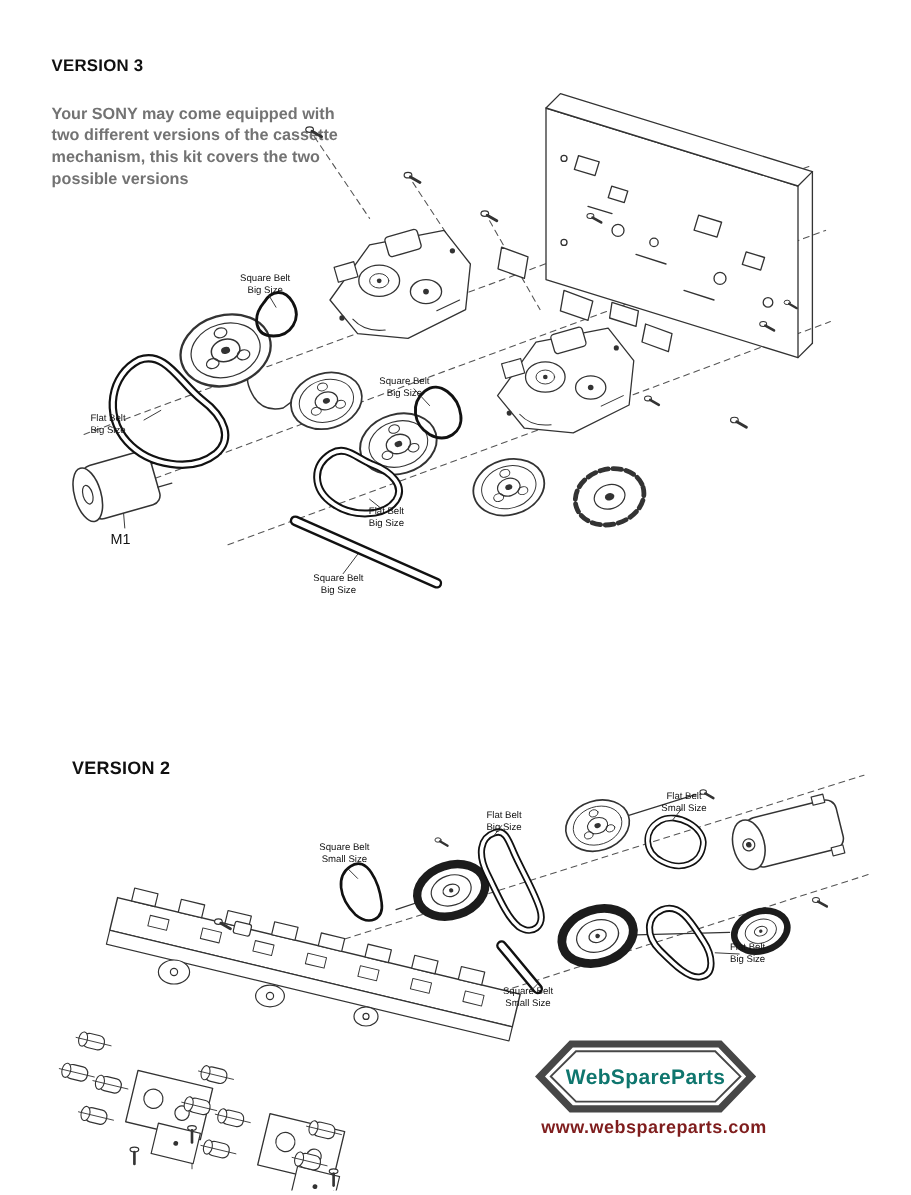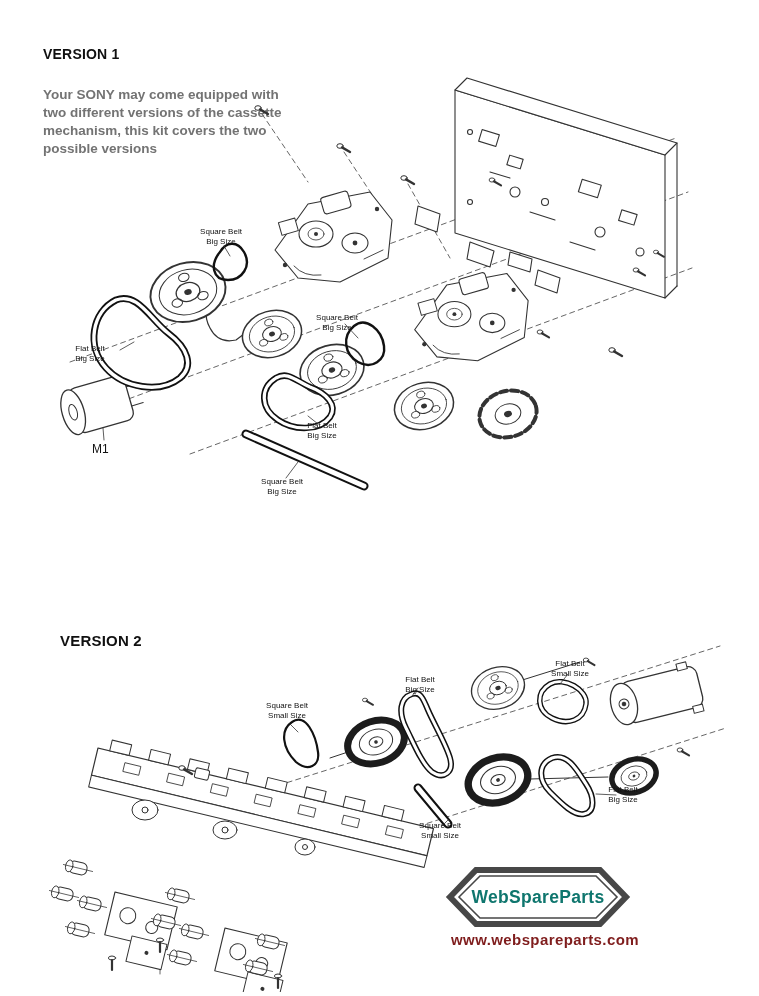--- a/index.html
+++ b/index.html
@@ -32,21 +32,21 @@
   .website {
     position:absolute; left:415px; top:931px; width:260px; text-align:center;
     font-weight:bold; font-size:15px; color:#7f1d1d; letter-spacing:.4px;
   }
 </style>
 </head>
 <body>
 
 <div class="page">
 
-  <h1 class="heading" id="v1-title">VERSION 1</h1>
+  <h1 class="heading" id="v1-title">VERSION 3</h1>
   <p class="intro">Your SONY may come equipped with
 two different versions of the cassette
 mechanism, this kit covers the two
 possible versions</p>
 
   <svg class="diagram" style="left:40px; top:62px;" width="660" height="468" viewBox="0 0 660 468" stroke-linecap="round" stroke-linejoin="round">
     <defs>
       <g id="pulley">
         <ellipse rx="30" ry="23" fill="#fff" stroke="#333" stroke-width="1.5"></ellipse>
         <ellipse rx="23" ry="17.5" fill="none" stroke="#333" stroke-width="0.8"></ellipse>

